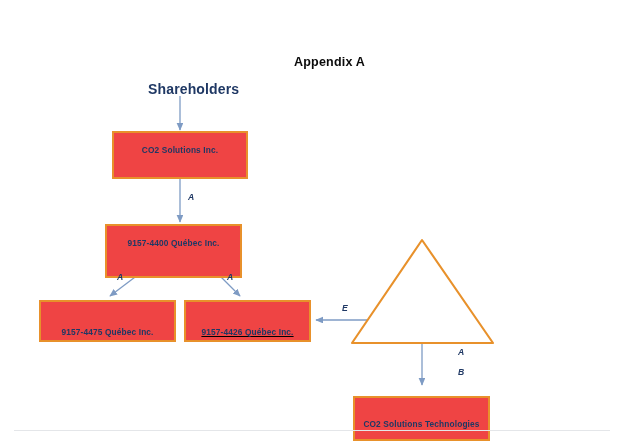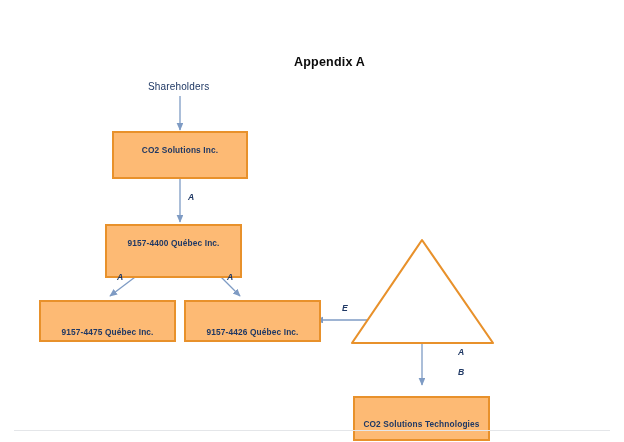--- a/index.html
+++ b/index.html
@@ -31,40 +31,40 @@
     font-weight: bold;
     color: #0a0a0a;
     letter-spacing: 0.2px;
     white-space: nowrap;
   }
 
   .node-box {
     position: absolute;
     box-sizing: border-box;
     border: 2.4px solid #E8912B;
-    background: #fdba74;
+    background: #ef4444;
     display: flex;
     justify-content: center;
   }
   .node-box .node-label {
     font-size: 8.3px;
     font-weight: bold;
     color: #1F3864;
     text-align: center;
     line-height: 1.45;
     letter-spacing: 0.15px;
     white-space: pre-line;
   }
   .box-top-text .node-label { align-self: flex-start; padding-top: 11px; }
   .box-mid-text .node-label { align-self: center; margin-top: 23px; }
 
   .plain-label {
     position: absolute;
-    font-size: 10px;
-    font-weight: normal;
+    font-size: 14px;
+    font-weight: bold;
     color: #1F3864;
     white-space: nowrap;
     letter-spacing: 0.15px;
   }
 
   .edge-label {
     position: absolute;
     font-size: 8.6px;
     font-style: italic;
     font-weight: bold;
@@ -144,21 +144,21 @@
   </div>
 
   <div class="node-box box-top-text" style="left:105px; top:224px; width:137px; height:54px;">
     <div class="node-label">9157-4400 Québec Inc.</div>
   </div>
 
   <div class="node-box box-mid-text" style="left:39px; top:300px; width:137px; height:42px;">
     <div class="node-label">9157-4475 Québec Inc.</div>
   </div>
 
-  <div class="node-box box-mid-text" style="left:184px; top:300px; width:137px; height:42px;">
+  <div class="node-box box-mid-text" style="left:184px; top:300px; width:127px; height:42px;text-decoration:underline;">
     <div class="node-label">9157-4426 Québec Inc.</div>
   </div>
 
 
   <div class="node-box box-mid-text" style="left:353px; top:396px; width:137px; height:45px;">
     <div class="node-label">
       <span>CO2 Solutions Technologies</span><br>
       <span>Inc.</span>
     </div>
   </div>

